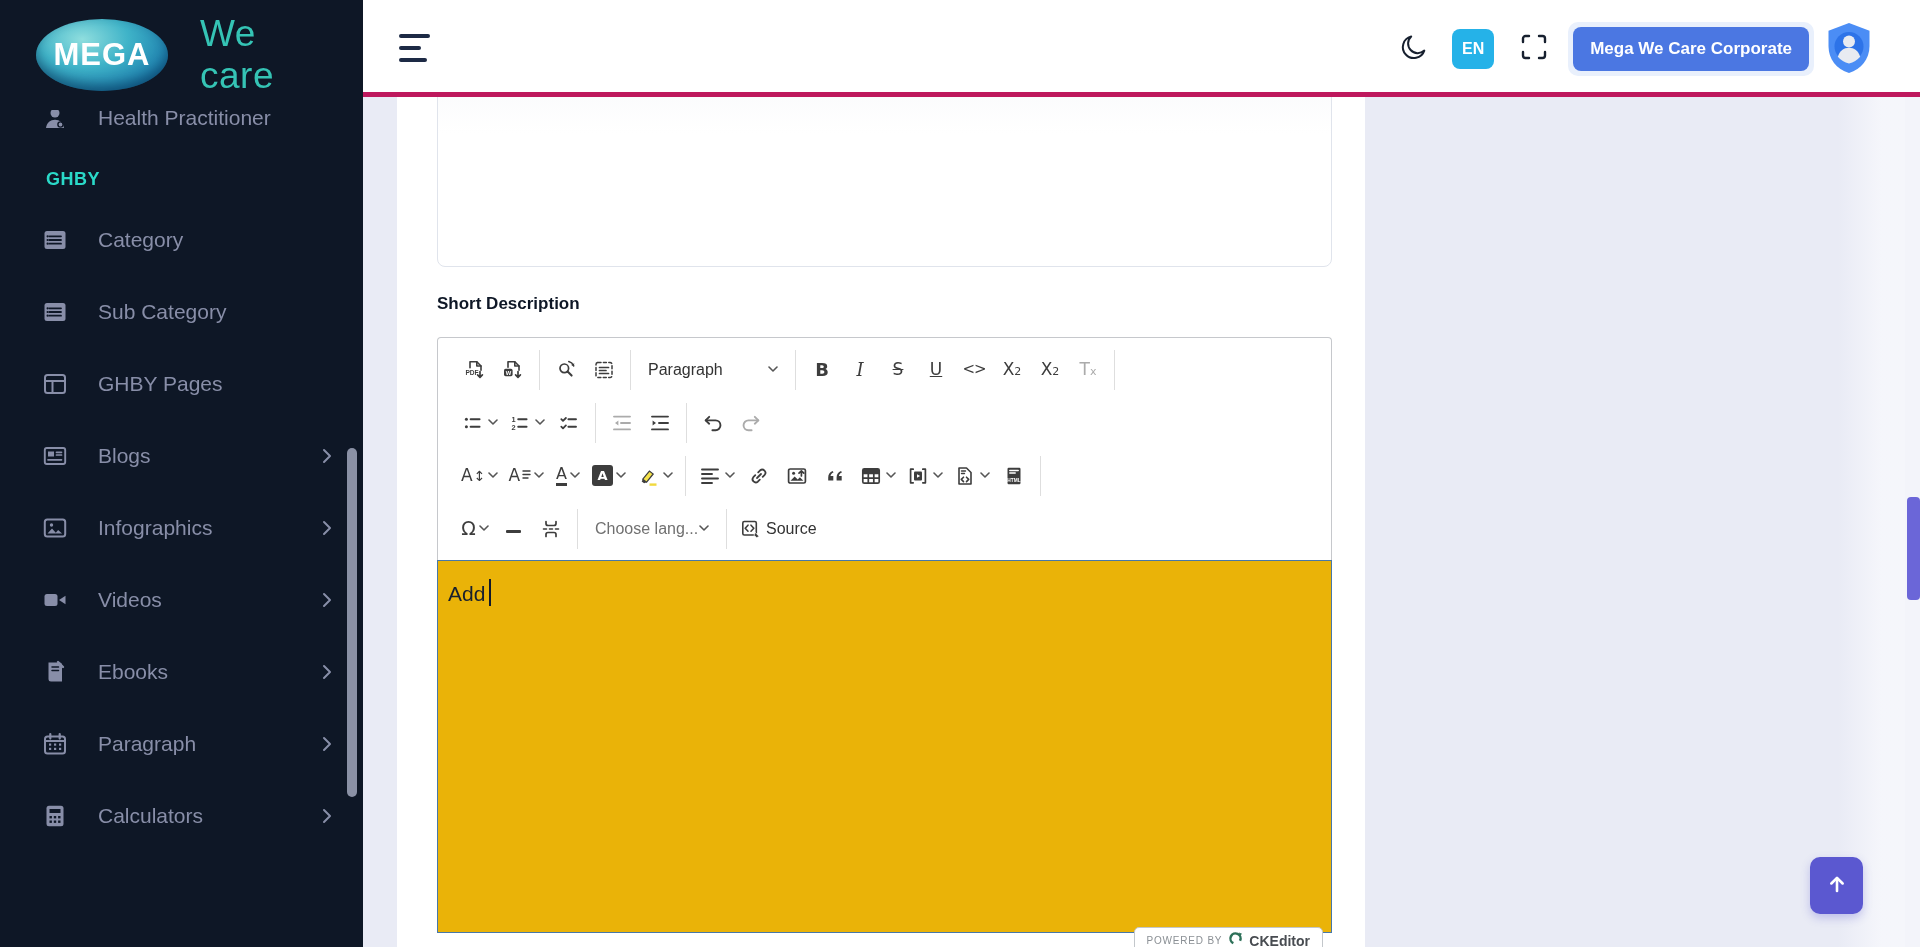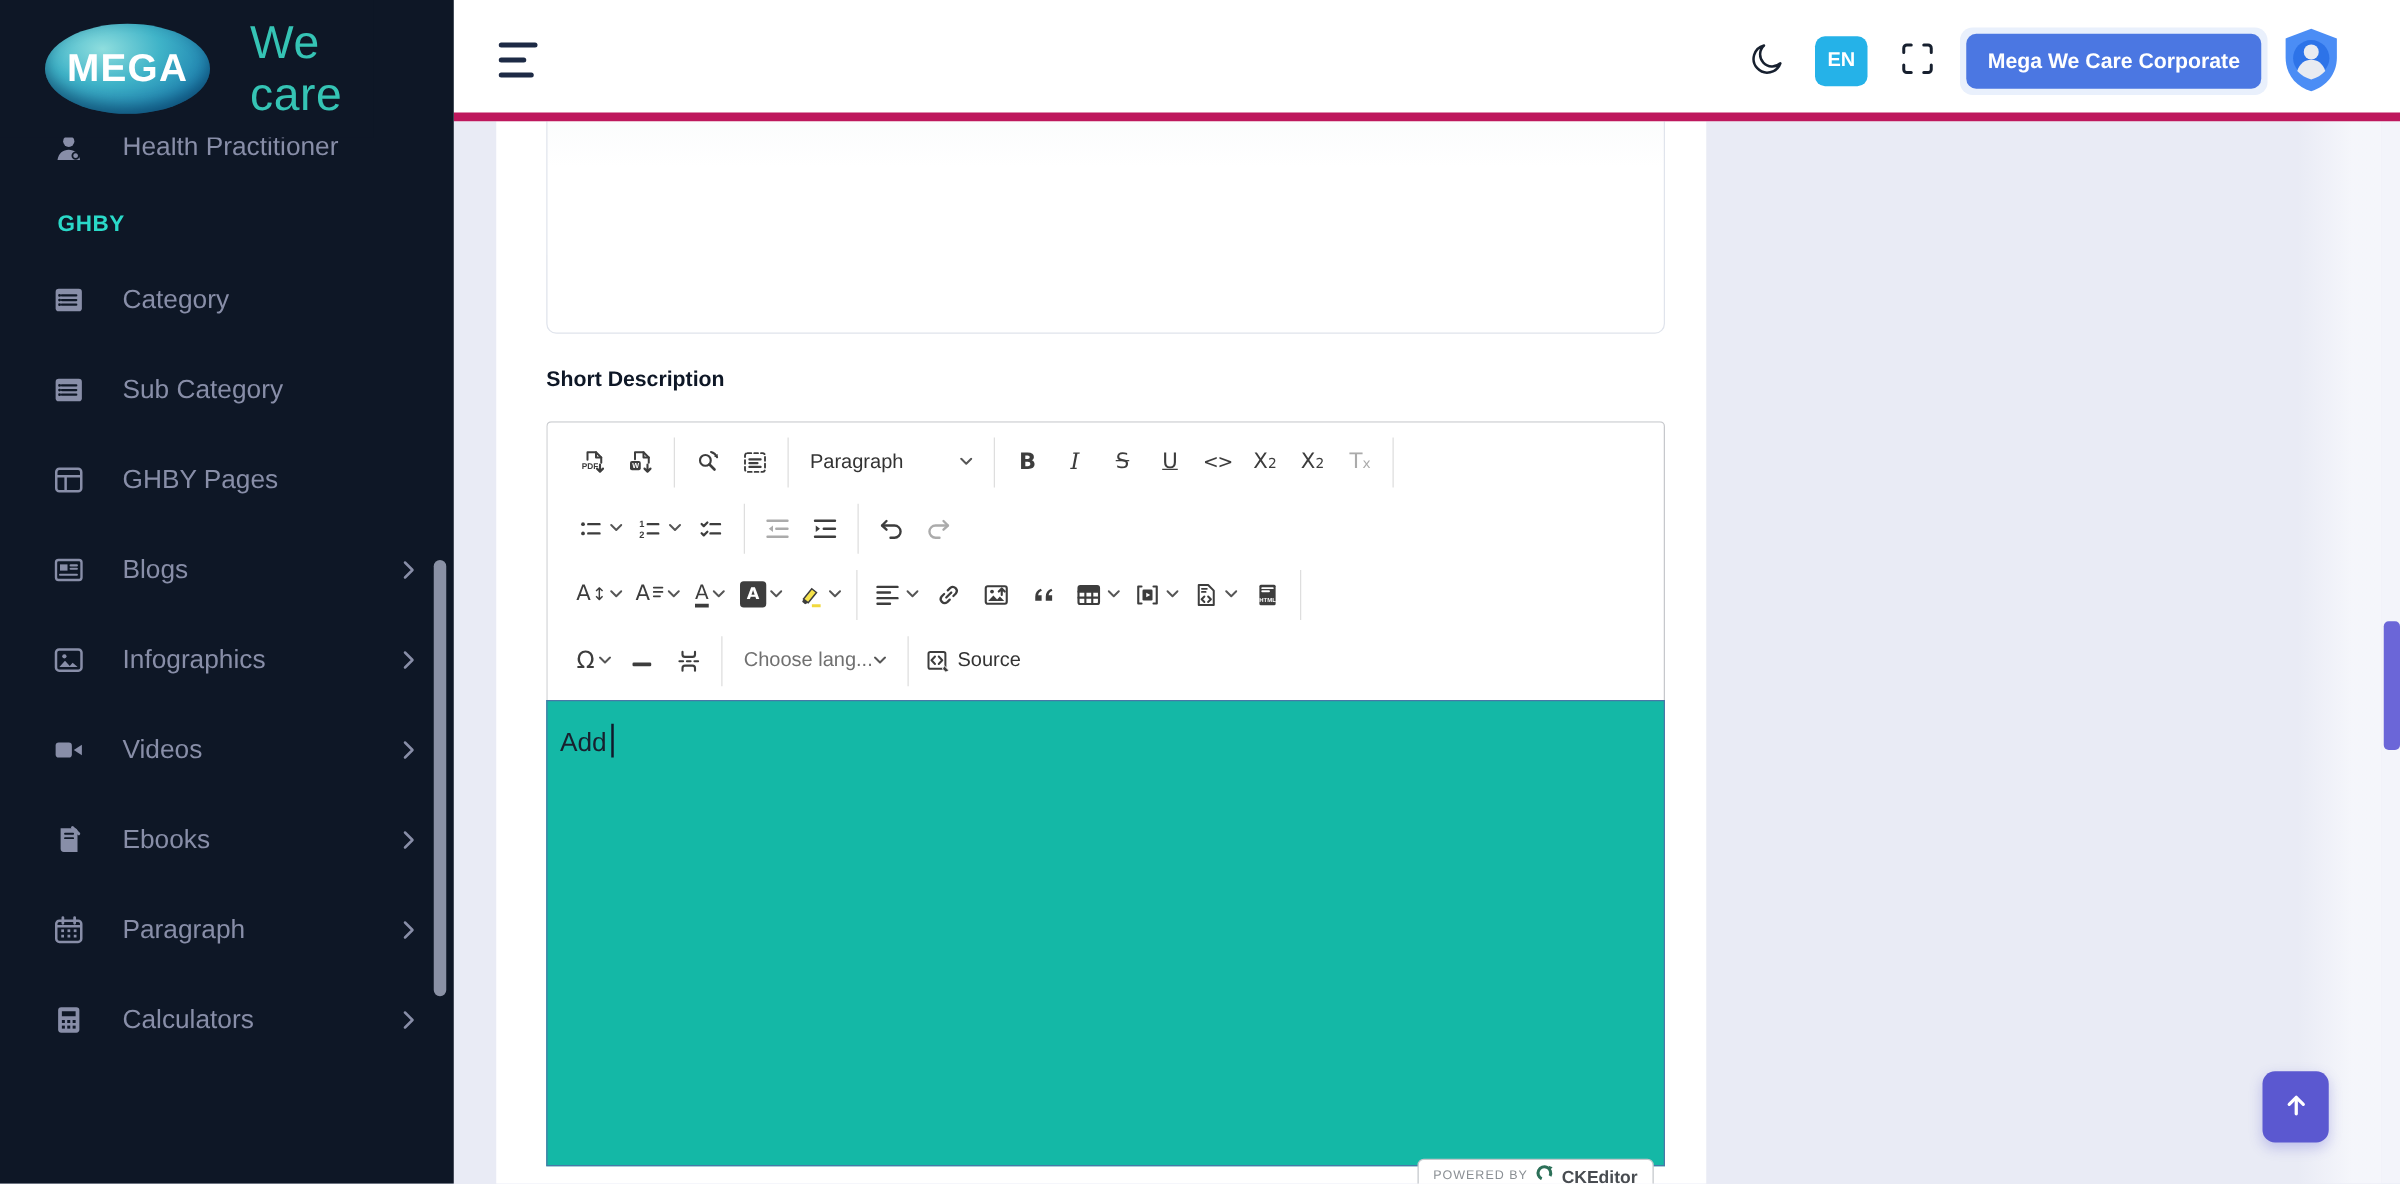--- a/index.html
+++ b/index.html
@@ -18,21 +18,21 @@
   .side-item { position:relative; height:72px; display:flex; align-items:center; cursor:pointer; }
   .side-item.hp { height:73px; }
   .side-icon { position:absolute; left:42px; width:26px; height:26px; color:var(--sidebar-text,#888ea8); }
   .side-icon svg { display:block; width:100%; height:100%; }
   .side-label { margin-left:98px; color:var(--sidebar-text,#888ea8); font-size:21px; }
   .side-chev { position:absolute; right:30px; width:11px; height:16px; color:var(--sidebar-text,#888ea8); }
   .section-label { height:50px; display:flex; align-items:center; padding-left:46px; color:var(--section-accent,#2ad9c8); font-size:18px; font-weight:bold; letter-spacing:.5px; }
   .side-scroll-thumb { position:absolute; left:347px; top:448px; width:10px; height:349px; border-radius:5px; background:#8a91a5; z-index:4; }
 
   
-  .header { position:absolute; left:363px; top:0; width:1557px; height:97px; background:var(--header-bg,#fff); border-bottom:7px solid #be185d; z-index:9; }
+  .header { position:absolute; left:363px; top:0; width:1557px; height:97px; background:var(--header-bg,#fff); border-bottom:5px solid #be185d; z-index:9; }
   .hamburger { position:absolute; left:36px; top:34px; width:34px; height:28px; background:none; border:none; cursor:pointer; display:flex; flex-direction:column; justify-content:space-between; align-items:flex-start; }
   .hamburger i { display:block; height:4px; border-radius:2px; background:#1d2a45; }
   .hamburger i:nth-child(1){ width:31px; } .hamburger i:nth-child(2){ width:22px; } .hamburger i:nth-child(3){ width:28px; }
   .header-right { position:absolute; right:46px; top:0; height:97px; display:flex; align-items:center; }
   .icon-btn { background:none; border:none; cursor:pointer; color:#17202f; display:flex; align-items:center; justify-content:center; }
   .moon-btn { width:36px; height:36px; margin-right:20px; }
   .en-badge { width:42px; height:40px; margin-right:22px; border:none; border-radius:8px; background:var(--en-badge-bg,#25b2e8); color:#fff; font-size:16px; font-weight:bold; cursor:pointer; }
   .fs-btn { width:36px; height:36px; margin-right:16px; }
   .ws-pill { background:var(--workspace-pill-bg,#e9f0fc); border-radius:10px; padding:5px; margin-right:10px; }
   .ws-btn { display:block; height:44px; padding:0 17px; border:none; border-radius:8px; background:var(--workspace-btn-bg,#4b77e2); color:#fff; font-size:17px; font-weight:bold; cursor:pointer; font-family:inherit; }
@@ -62,21 +62,21 @@
   .tg.un { text-decoration:underline; }
   .tg.code { font-size:15px; font-weight:500; letter-spacing:-1px; }
   .tg sub,.tg sup { font-size:11px; }
   .tg.om { font-size:19px; }
   .fc { border-bottom:3px solid currentColor; padding-bottom:1px; font-size:16px; }
   .bgchip { width:21px; height:21px; border-radius:3px; background:#3d3d3d; color:#fff; font-size:13px; font-weight:bold; display:inline-flex; align-items:center; justify-content:center; font-family:"DejaVu Sans",sans-serif; }
   .updown { font-size:14px; margin-left:1px; }
   .hl-bar { display:inline-block; width:15px; height:3px; border-radius:1px; background:currentColor; }
   .ff-lines { margin-left:2px; display:inline-block; }
 
-  .ck-editable { position:relative; border:1.6px solid var(--editor-focus-border,#4878a8); background:#14b8a6; height:373px; overflow:visible; }
+  .ck-editable { position:relative; border:1.6px solid var(--editor-focus-border,#4878a8); background:#eab308; height:373px; overflow:visible; }
   .ck-content { padding:13px 10px; font-size:21px; color:#18202e; }
   .caret { display:inline-block; width:2px; height:27px; background:#10192b; margin-left:4px; transform:translateY(5px); }
   .ck-badge { position:absolute; right:8px; top:366px; height:27px; display:flex; align-items:center; gap:6px; padding:0 12px; background:#fff; border:1px solid #c3c7cb; border-radius:5px; z-index:5; }
   .ck-badge .pb { font-size:10px; color:#8a8f94; letter-spacing:.8px; }
   .ck-badge .bn { font-size:14px; font-weight:bold; color:#484c51; }
 
   
   .right-fade { position:absolute; left:1838px; top:97px; width:67px; height:850px; background:linear-gradient(90deg, rgba(246,247,252,0) 0%, rgba(247,248,252,.85) 65%, #f5f6fb 100%); }
   .page-scroll-track { position:absolute; left:1905px; top:97px; width:15px; height:850px; background:#f3f4fa; }
   .page-scroll-thumb { position:absolute; left:1907px; top:497px; width:13px; height:103px; border-radius:4px; background:#6b66d8; }

